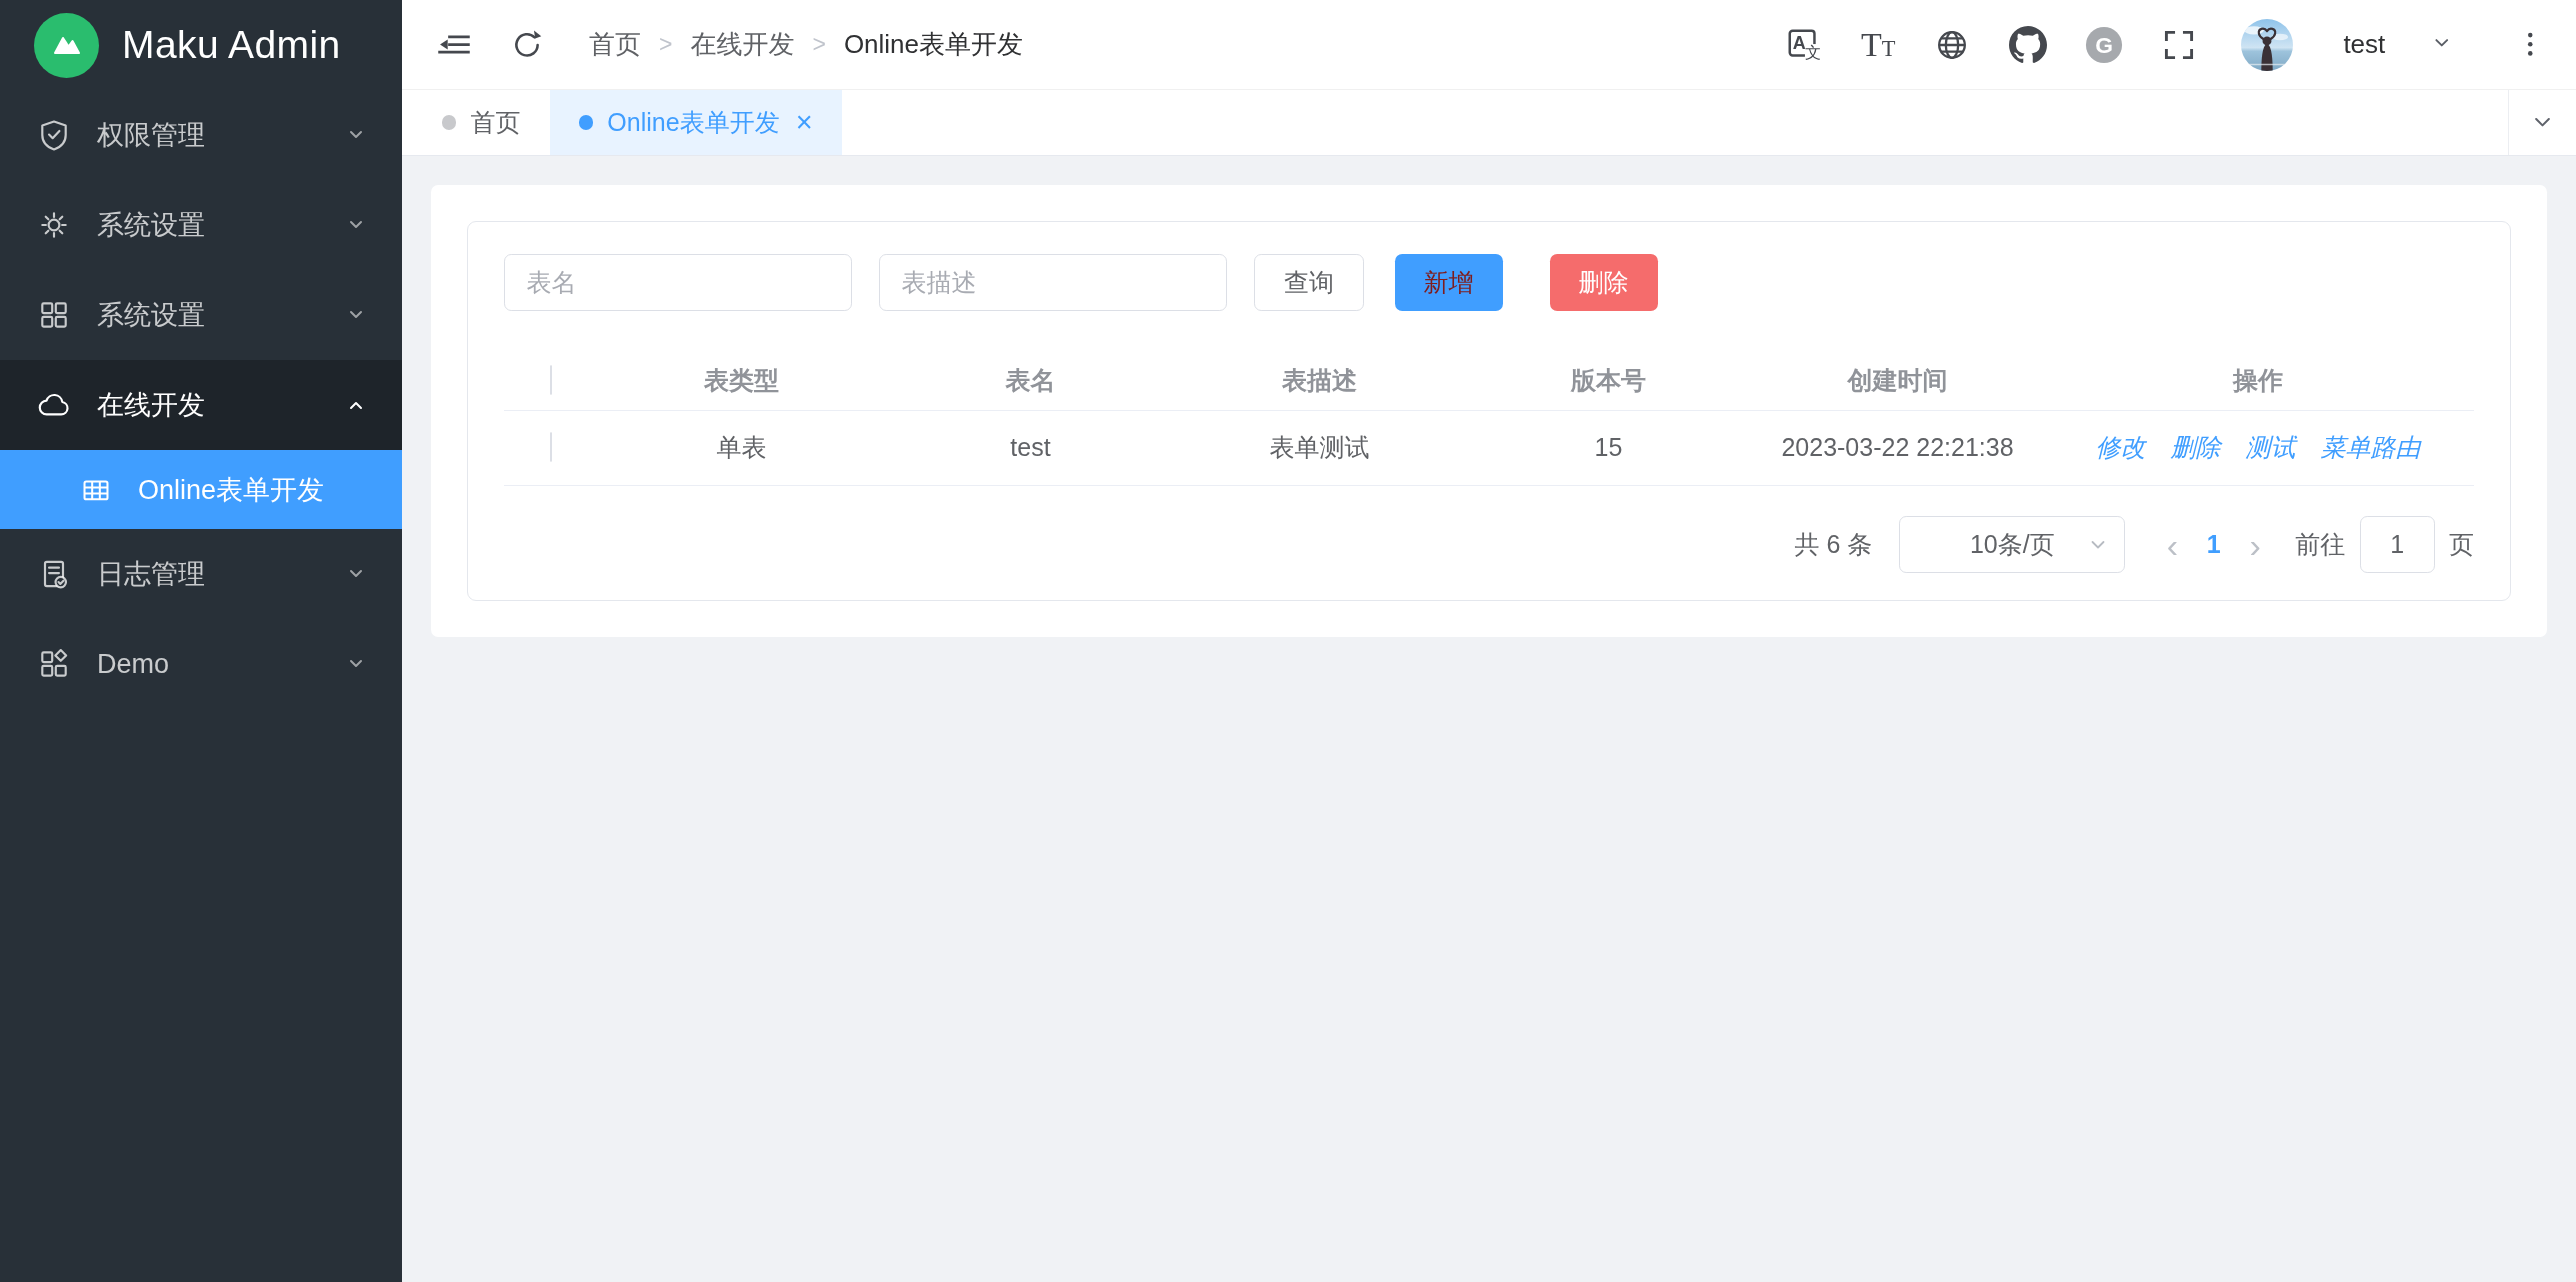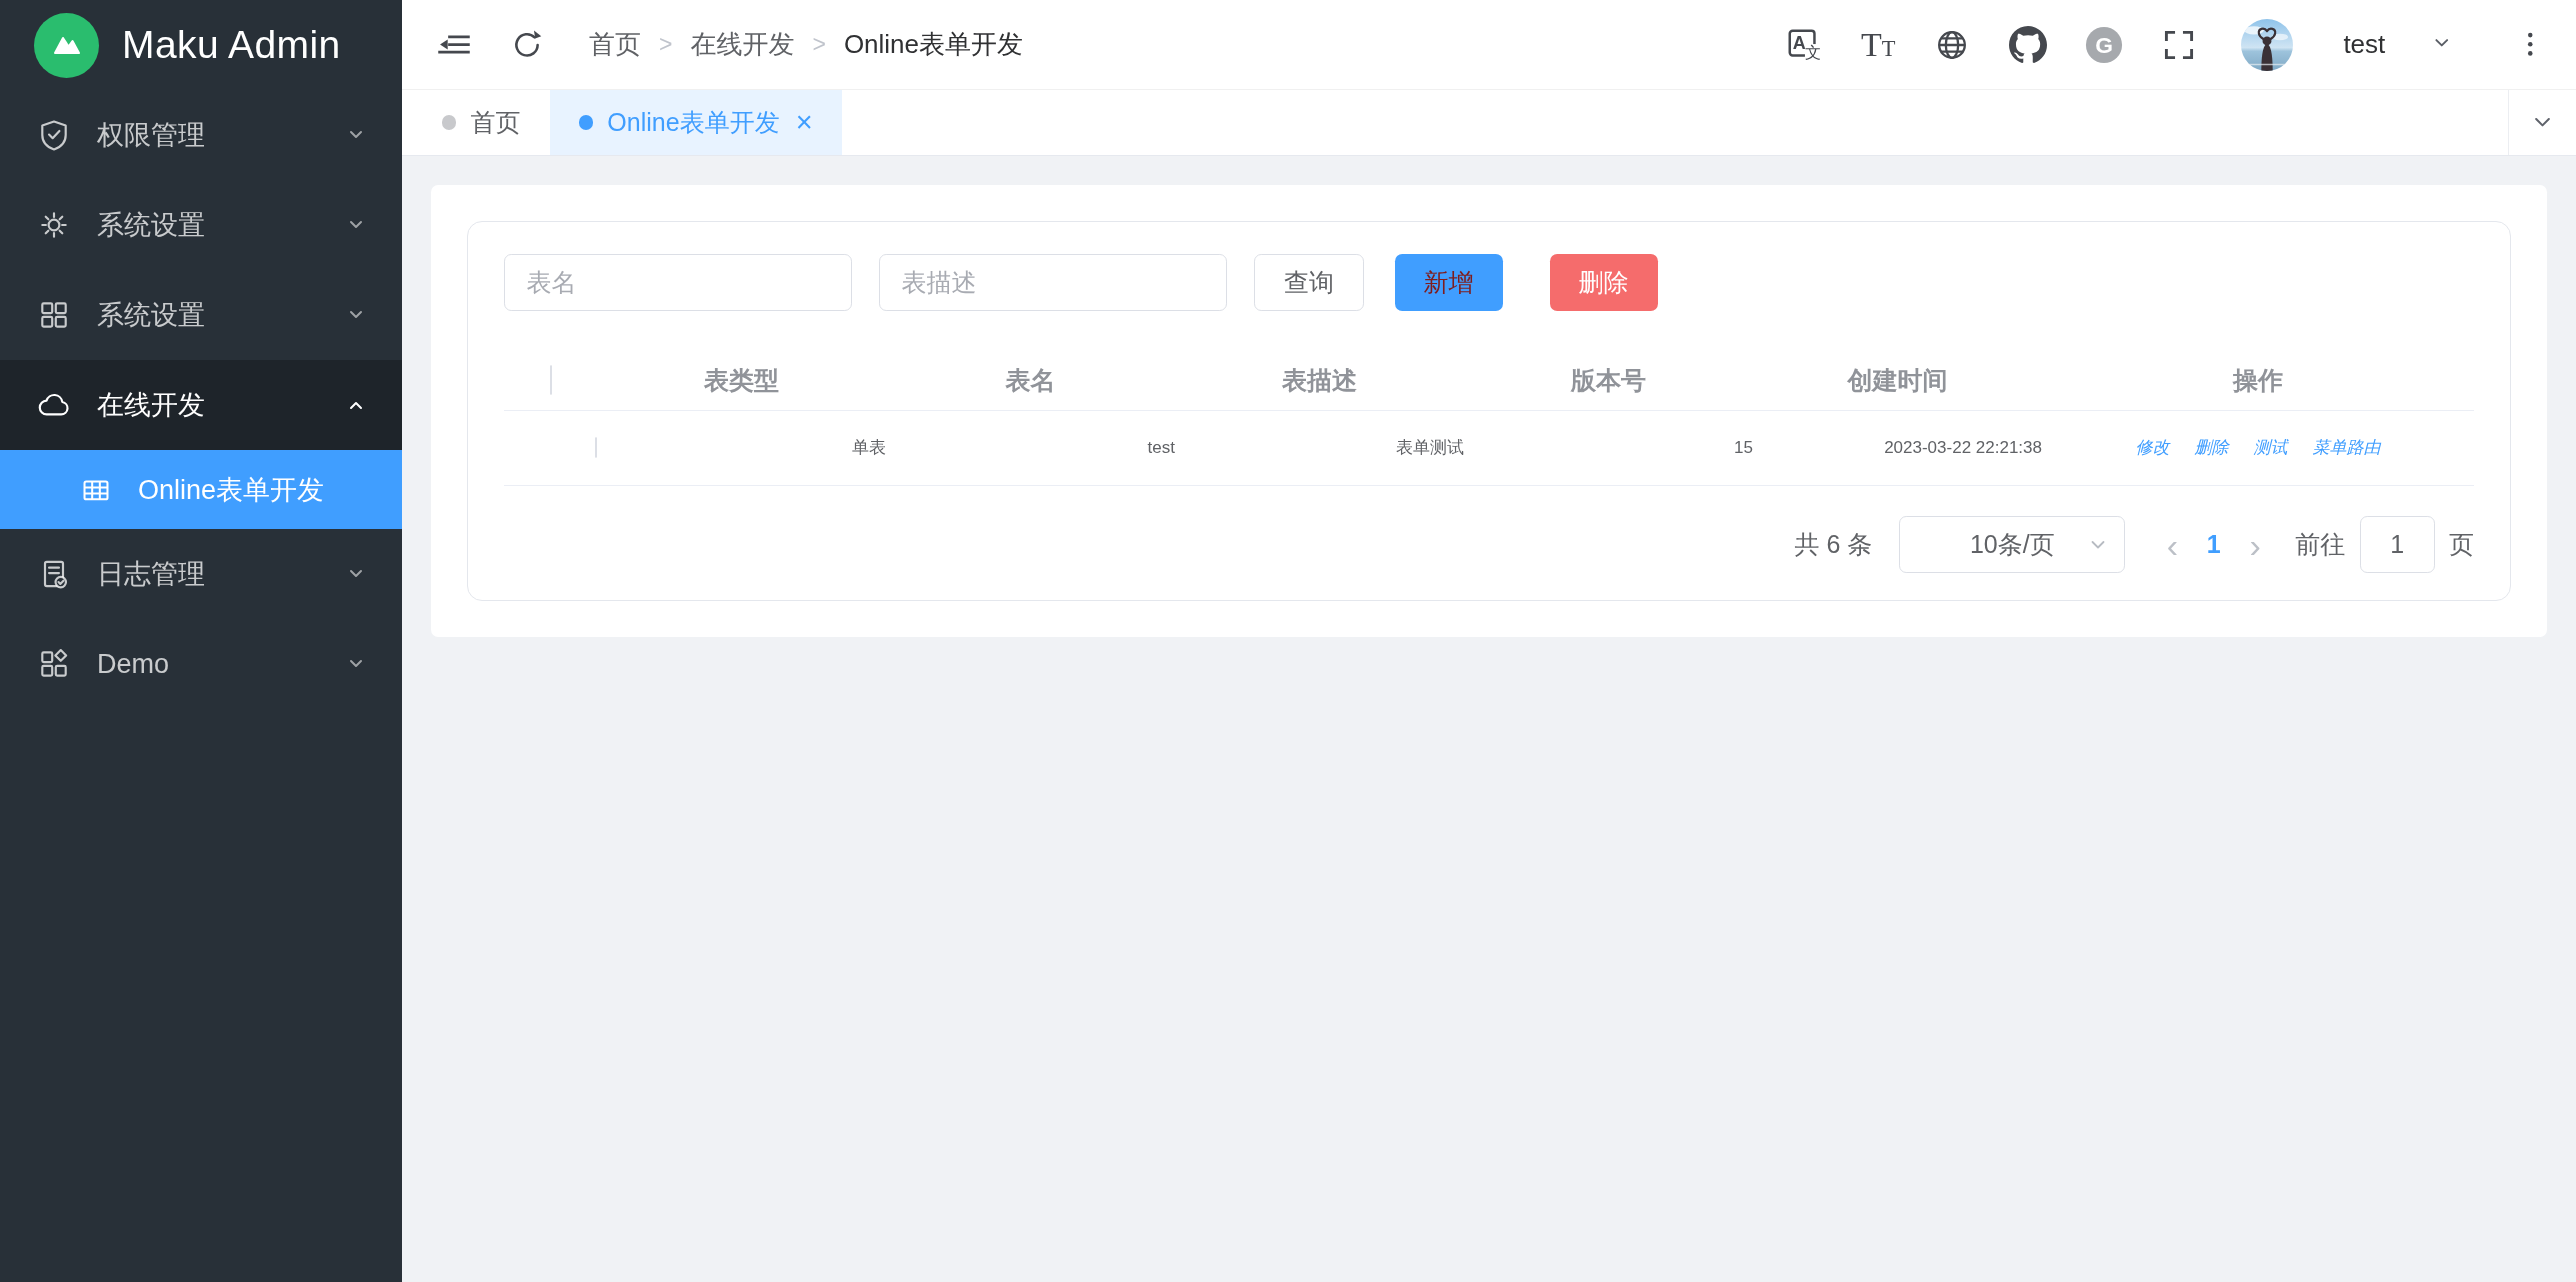--- a/index.html
+++ b/index.html
@@ -47,34 +47,34 @@
   .tab { display:flex; align-items:center; gap:14.4px; padding:0 29px; font-size:25px; color:#606266; cursor:pointer; }
   .tab .dot { width:14.4px; height:14.4px; border-radius:50%; background:#c8c9cc; }
   .tab.active { background:#e8f3ff; color:#409eff; }
   .tab.active .dot { background:#409eff; }
   .tab-close { font-size:29px; line-height:1; color:#409eff; margin-left:1.8px; cursor:pointer; }
   .tab-dropdown { margin-left:auto; width:68px; border-left:1.8px solid #eceef2; display:flex; align-items:center; justify-content:center; color:#5f636b; cursor:pointer; }
 
   
   .content { flex:1; background:#f0f2f5; padding:29px; overflow:hidden; }
   .card-outer { background:#ffffff; border-radius:7.2px; padding:36px; }
-  .card-inner { background:#ffffff; border:1.8px solid #e4e7ed; border-radius:15px; padding:32px 36px 27px 36px; }
+  .card-inner { background:#ffffff; border:1.8px solid #e4e7ed; border-radius:9px; padding:32px 36px 27px 36px; }
 
   .search-row { display:flex; align-items:center; gap:27px; }
   .text-input { width:348px; height:57px; border:1.8px solid #dcdfe6; border-radius:7.2px; padding:0 21.5px; font-size:25px; color:#606266; outline:none; font-family:inherit; }
   .text-input::placeholder { color:#a8abb2; }
   .btn { height:57px; padding:0 29px; border-radius:7.2px; font-size:25px; font-family:inherit; cursor:pointer; }
   .btn-default { background:#ffffff; border:1.8px solid #dcdfe6; color:#606266; }
   .btn-primary { background:#409eff; border:none; color:#7f1d1d; }
   .btn-danger { background:#f56c6c; border:none; color:#ffffff; }
   .btn-primary { margin-left:3.6px; } .btn-danger { margin-left:20px; }
 
   table.grid { width:100%; border-collapse:collapse; margin-top:40px; table-layout:fixed; }
   table.grid th { height:59px; font-size:25px; font-weight:bold; color:#909399; border-bottom:1.8px solid #ebeef5; text-align:center; }
-  table.grid td { height:75px; font-size:17px; color:#606266; border-bottom:1.8px solid #ebeef5; text-align:right; }
+  table.grid td { height:75px; font-size:25px; color:#606266; border-bottom:1.8px solid #ebeef5; text-align:center; }
   .checkbox { width:25px; height:25px; border:1.8px solid #dcdfe6; border-radius:4.5px; background:#ffffff; margin:0 auto; cursor:pointer; }
   .op-links { display:flex; justify-content:center; gap:25px; }
   .op-link { color:#409eff; cursor:pointer; white-space:nowrap;font-style:italic; }
 
   .pagination { margin-top:30.5px; display:flex; justify-content:flex-end; align-items:center; font-size:25px; color:#606266; }
   .pg-total { margin-right:27px; }
   .pg-select { position:relative; width:226px; height:57px; border:1.8px solid #dcdfe6; border-radius:7.2px; display:flex; align-items:center; justify-content:center; color:#606266; cursor:pointer; }
   .pg-select .sel-chev { position:absolute; right:16px; color:#b7bbc2; display:flex; }
   .pager { display:flex; align-items:center; margin:0 20px 0 27px; }
   .pg-arrow { color:#bcc0c7; font-size:34px; line-height:1; padding:0 14.4px; cursor:default; }

